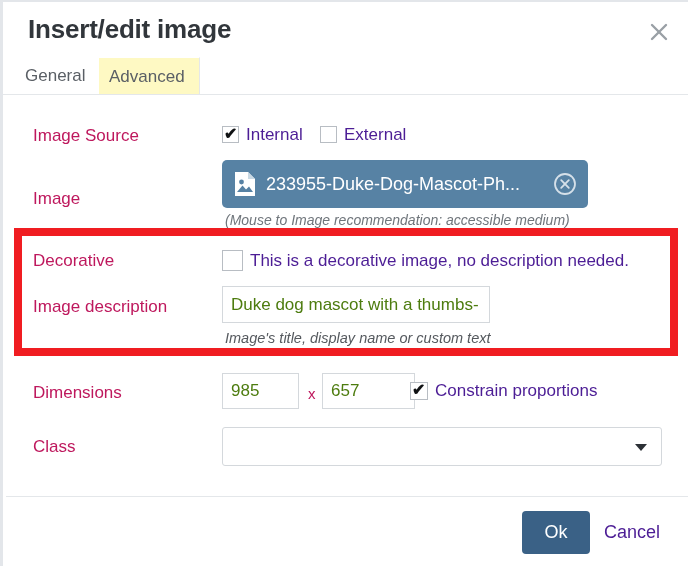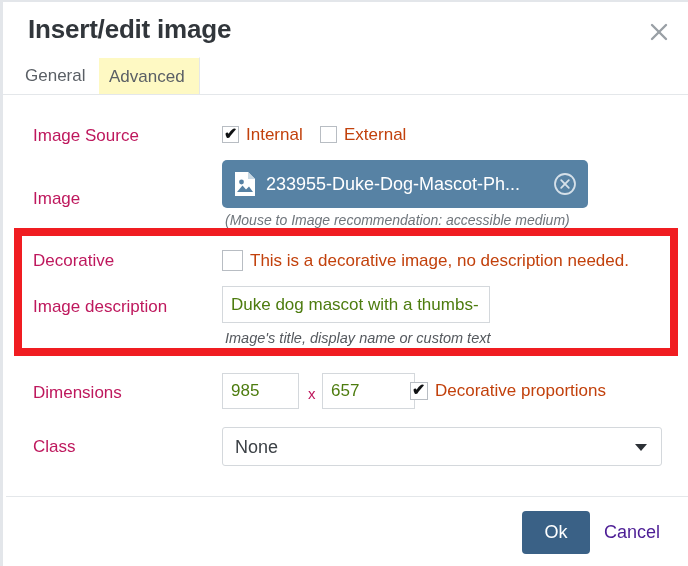--- a/index.html
+++ b/index.html
@@ -130,21 +130,21 @@
     left: 1px;
     top: -2px;
     font-size: 16px;
     line-height: 17px;
     color: #101214;
     font-weight: bold;
   }
   .cb-label {
     position: absolute;
     font-size: 17px;
-    color: #c2410c;
+    color: #4c1d95;
     white-space: nowrap;
     cursor: pointer;
   }
 
   
   .chip {
     position: absolute;
     background: #5782a4;
     border-radius: 5px;
     box-sizing: border-box;
@@ -358,27 +358,26 @@
     </div>
 
     <div class="row">
       <div class="field-label" style="left:30px; top:288px;">Dimensions</div>
       <input class="txt" type="text" style="left: 219px; top: 278px; width: 77px; height: 36px;" value="985">
       <div class="field-label" style="left:305px; top:290px; font-size:15px;">x</div>
       <input class="txt" type="text" style="left: 319px; top: 278px; width: 93px; height: 36px;" value="657">
       <div class="cb" style="left:407px; top:287px; width:18px; height:18px;">
         <span class="tick">✔</span>
       </div>
-      <div class="cb-label" style="left:432px; top:286px;">Decorative proportions</div>
+      <div class="cb-label" style="left:432px; top:286px;">Constrain proportions</div>
     </div>
 
     <div class="row">
       <div class="field-label" style="left:30px; top:342px;">Class</div>
       <div class="sel" style="left:219px; top:332px; width:440px; height:39px;">
-        <span class="sel-value">None</span>
         <span class="sel-arrow"></span>
       </div>
     </div>
 
   </div>
 
   <div class="annot"></div>
 
   <div class="footer-sep"></div>
   <button class="btn-ok">Ok</button>

